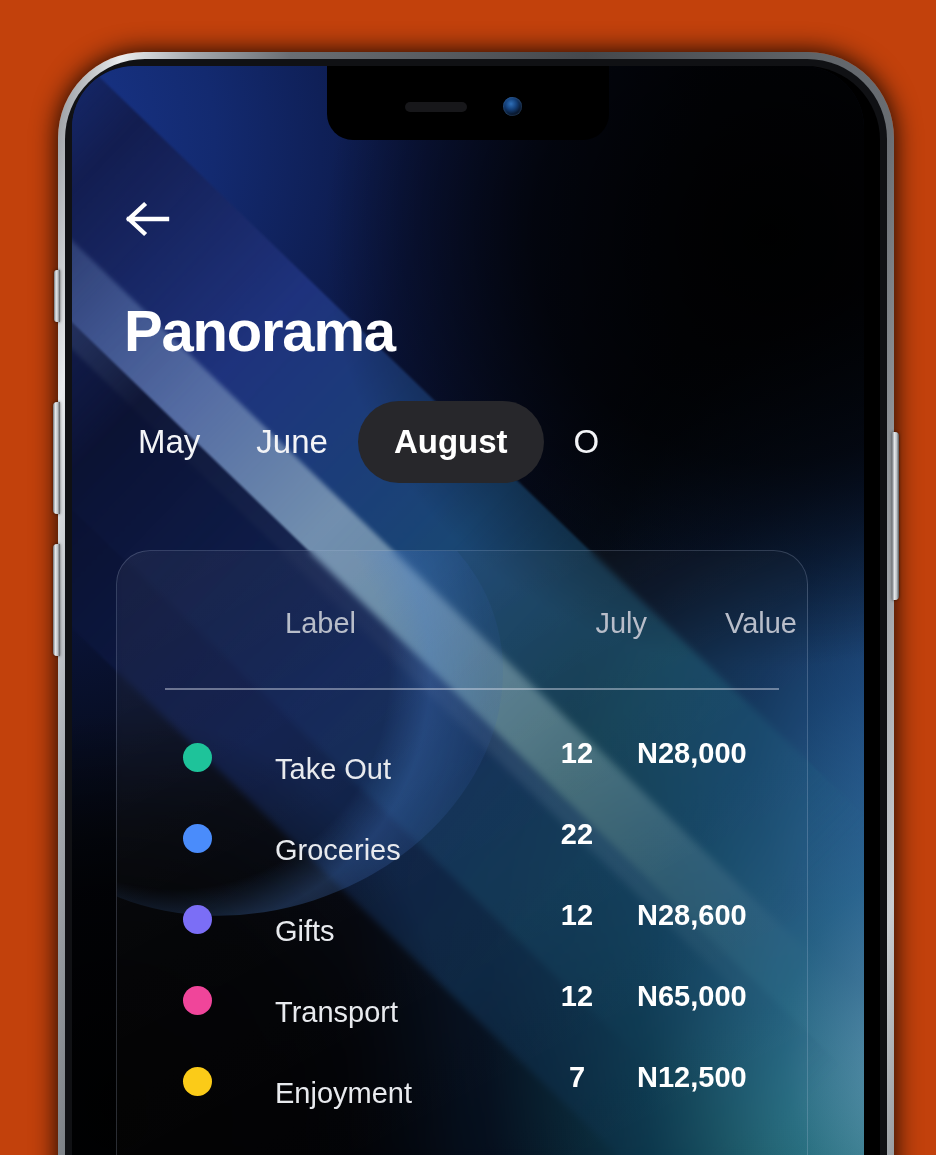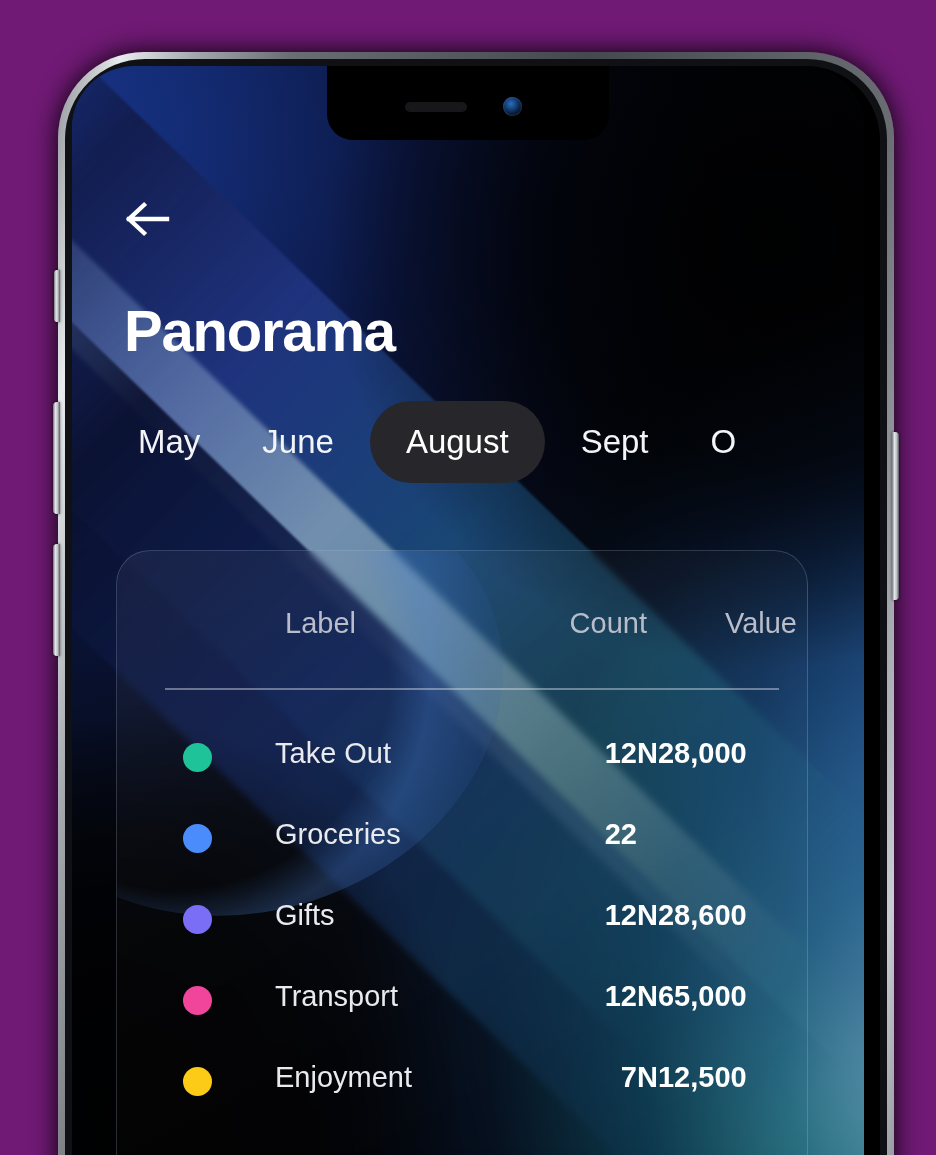--- a/index.html
+++ b/index.html
@@ -9,21 +9,21 @@
     width: 936px;
     height: 1155px;
     overflow: hidden;
     font-family: "Liberation Sans", sans-serif;
   }
 
   #stage {
     position: relative;
     width: 936px;
     height: 1155px;
-    background: #701a75;
+    background: #c2410c;
     overflow: hidden;
   }
 
   
   .phone {
     position: absolute;
     left: 58px;
     top: 52px;
     width: 836px;
     height: 1260px;
@@ -182,35 +182,35 @@
   }
 
   .tabs {
     position: absolute;
     left: 40px;
     top: 330px;
     width: 760px;
     height: 92px;
     display: flex;
     align-items: center;
-    gap: 10px;
+    gap: 4px;
     overflow: hidden;
   }
   .tab {
     flex: 0 0 auto;
     font-size: 33px;
     color: #f3f4f7;
     font-weight: 400;
     padding: 22px 26px;
     white-space: nowrap;
     border-radius: 44px;
   }
   .tab.active {
     background: #27272b;
-    font-weight: 400;
+    font-weight: 700;
     color: #ffffff;
     padding: 22px 36px;
   }
 
   
   .card {
     position: absolute;
     left: 44px;
     top: 484px;
     width: 692px;
@@ -266,33 +266,33 @@
     position: absolute;
     left: 66px;
     top: 22px;
     width: 29px;
     height: 29px;
     border-radius: 50%;
   }
   .cell-label {
     position: absolute;
     left: 158px;
-    top: 16px;
+    top: 32px;
     font-size: 29px;
     color: #e8eaee;
     font-weight: 400;
     white-space: nowrap;
     text-align: right;
   }
   .cell-count {
     position: absolute;
     left: 400px;
     top: 16px;
     width: 120px;
-    text-align: right;
+    text-align: center;
     font-size: 29px;
     color: #ffffff;
     font-weight: 700;
   }
   .cell-value {
     position: absolute;
     left: 520px;
     top: 16px;
     width: 150px;
     text-align: left;
@@ -350,30 +350,29 @@
           </svg>
         </span>
       </div>
 
       <div class="page-title">Panorama</div>
 
       <div class="tabs">
         <div class="tab">May</div>
         <div class="tab">June</div>
         <div class="tab active">August</div>
-        <div class="tab">Sept</div>
         <div class="tab">O</div>
       </div>
 
       <div class="card">
         <div class="card-swirl"></div>
 
         <div class="table-head">
           <div class="th col-label">Label</div>
-          <div class="th col-count">Count</div>
+          <div class="th col-count">July</div>
           <div class="th col-value">Value</div>
         </div>
 
         <div class="divider"></div>
 
         <div class="rows">
 
           <div class="row">
             <span class="dot" style="background: rgb(30, 195, 154);"></span>
             <span class="cell-label">Take Out</span>

